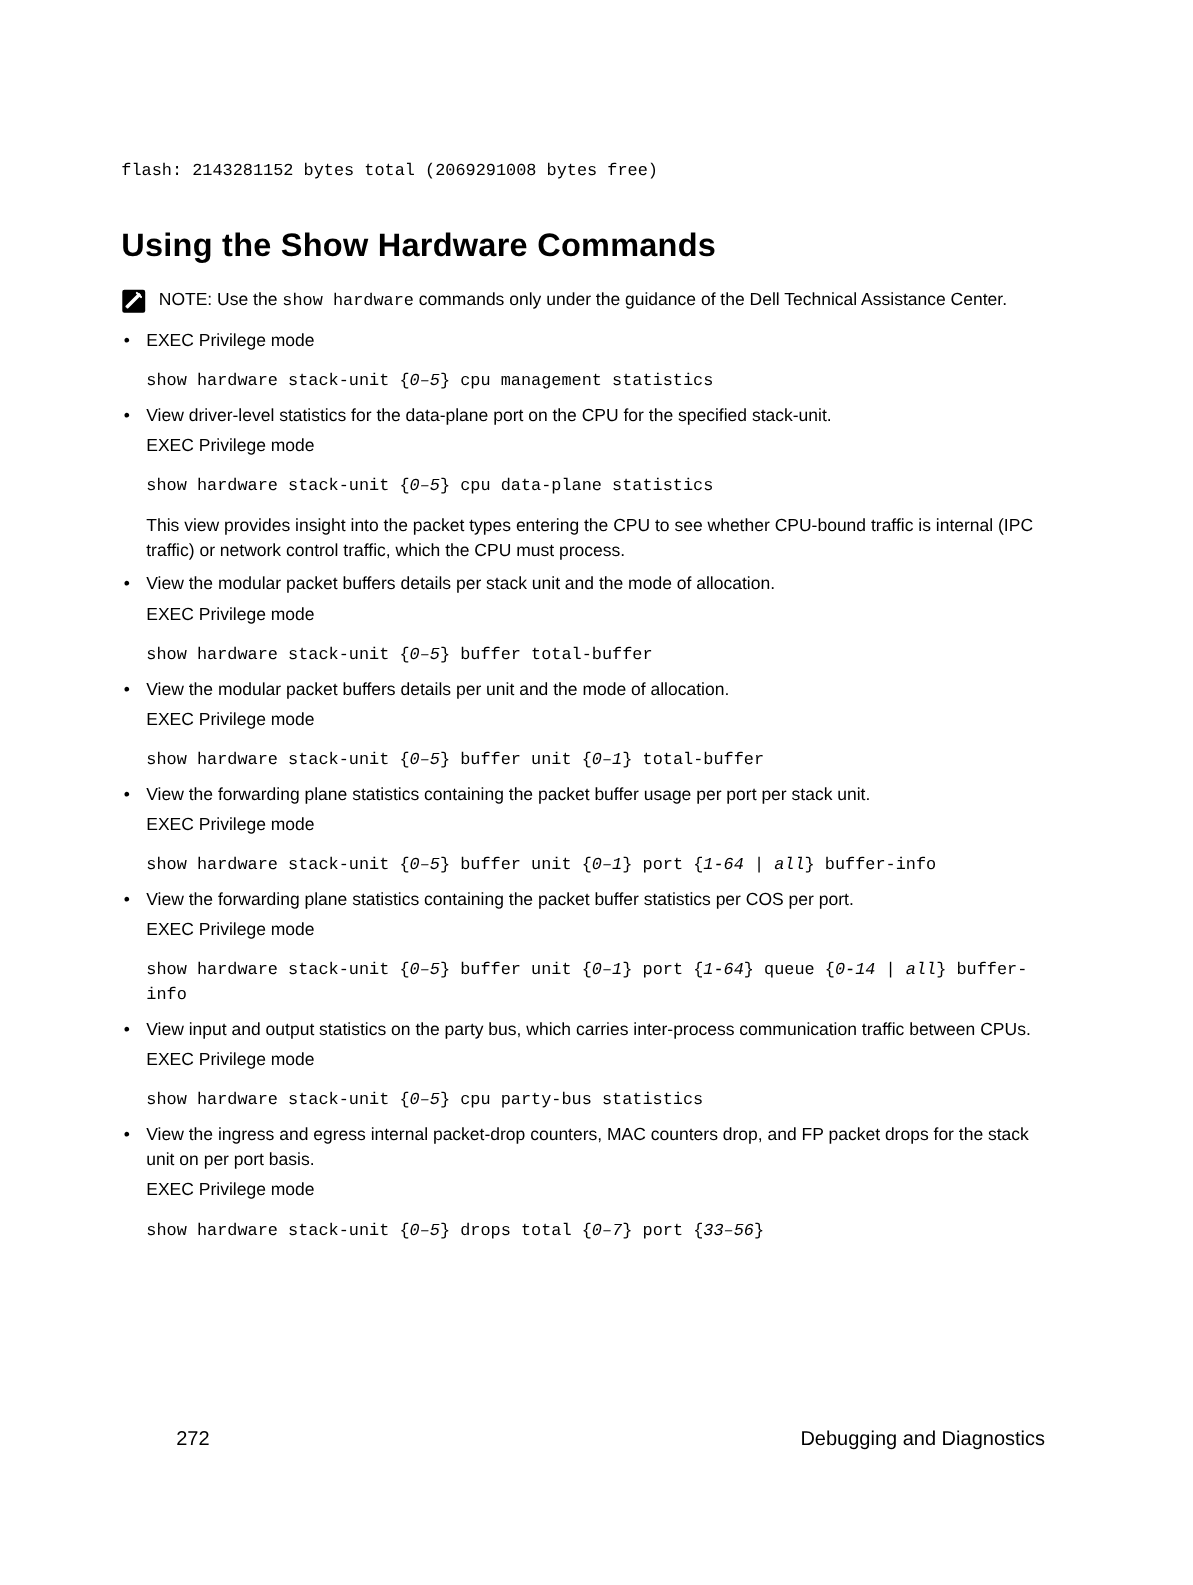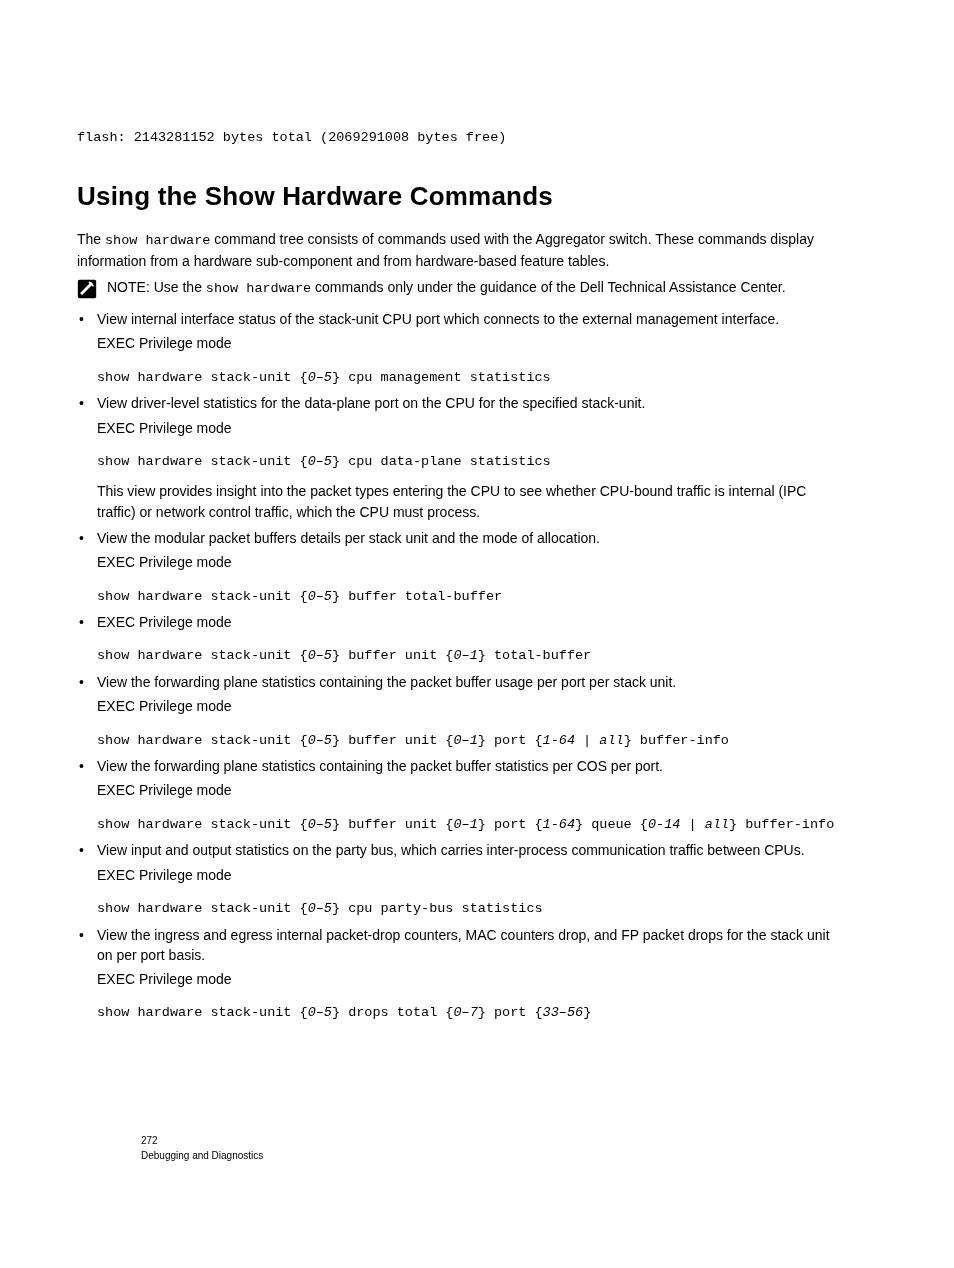--- a/index.html
+++ b/index.html
@@ -7,21 +7,21 @@
     font-family: "Segoe UI", "Helvetica Neue", Arial, sans-serif;
     background: #fff;
     width: 954px;
     height: 1268px;
     position: relative;
     color: #000;
     font-size: 14px;
     line-height: 1.45;
   }
   .page {
-    padding: 128px 118px 0 77px;
+    padding: 128px 118px 0 97px;
   }
   .mono {
     font-family: "Courier New", Courier, monospace;
     font-size: 13.5px;
   }
   .mono-block {
     font-family: "Courier New", Courier, monospace;
     font-size: 13.5px;
     margin: 14px 0 6px 0;
     white-space: pre-wrap;
@@ -72,68 +72,64 @@
   .desc { }
   .mode { margin-top: 4px; }
   .post { margin: 10px 0 6px 0; }
   .footer {
     position: absolute;
     left: 141px;
     right: 118px;
     bottom: 105px;
     display: flex;
     justify-content: space-between;
-    font-size: 10px;
-    flex-direction: column;
+    font-size: 16px;
   }
 </style>
 </head>
 <body>
 
 <div class="page">
 
   <div class="mono">flash: 2143281152 bytes total (2069291008 bytes free)</div>
 
   <h1 class="section-heading">Using the Show Hardware Commands</h1>
 
-  <p class="intro">
-    <span>The </span><span class="mono">show hardware</span><span> command tree consists of commands used with the Aggregator switch. These commands display information from a hardware sub-component and from hardware-based feature tables.</span>
-  </p>
 
   <div class="note-row">
     <span class="note-icon">
       <svg viewBox="0 0 24 24" width="20" height="20">
         <rect x="1" y="1" width="22" height="22" rx="2" fill="#000"></rect>
         <path d="M5 17 L17 5 M6 18 L18 6" stroke="#fff" stroke-width="2" stroke-linecap="round"></path>
         <path d="M15 4 L19 8" stroke="#fff" stroke-width="2" stroke-linecap="round"></path>
       </svg>
     </span>
     <div class="note-text">
       <span class="note-label">NOTE:</span><span> Use the </span><span class="mono">show hardware</span><span> commands only under the guidance of the Dell Technical Assistance Center.</span>
     </div>
   </div>
 
   <ul class="cmds" id="cmd-list">
       <li>
-        <div class="desc">View internal interface status of the stack-unit CPU port which connects to the external management interface.</div>
         <div class="mode">EXEC Privilege mode</div>
         <div class="mono-block"><span>show hardware stack-unit {</span><span class="italic">0–5</span><span>} cpu management statistics</span></div>
       </li>
       <li>
         <div class="desc">View driver-level statistics for the data-plane port on the CPU for the specified stack-unit.</div>
         <div class="mode">EXEC Privilege mode</div>
         <div class="mono-block"><span>show hardware stack-unit {</span><span class="italic">0–5</span><span>} cpu data-plane statistics</span></div>
         <div class="post">This view provides insight into the packet types entering the CPU to see whether CPU-bound traffic is internal (IPC traffic) or network control traffic, which the CPU must process.</div>
       </li>
       <li>
         <div class="desc">View the modular packet buffers details per stack unit and the mode of allocation.</div>
         <div class="mode">EXEC Privilege mode</div>
         <div class="mono-block"><span>show hardware stack-unit {</span><span class="italic">0–5</span><span>} buffer total-buffer</span></div>
       </li>
       <li>
+        <div class="desc">View the modular packet buffers details per unit and the mode of allocation.</div>
         <div class="mode">EXEC Privilege mode</div>
         <div class="mono-block"><span>show hardware stack-unit {</span><span class="italic">0–5</span><span>} buffer unit {</span><span class="italic">0–1</span><span>} total-buffer</span></div>
       </li>
       <li>
         <div class="desc">View the forwarding plane statistics containing the packet buffer usage per port per stack unit.</div>
         <div class="mode">EXEC Privilege mode</div>
         <div class="mono-block"><span>show hardware stack-unit {</span><span class="italic">0–5</span><span>} buffer unit {</span><span class="italic">0–1</span><span>} port {</span><span class="italic">1-64 | all</span><span>} buffer-info</span></div>
       </li>
       <li>
         <div class="desc">View the forwarding plane statistics containing the packet buffer statistics per COS per port.</div>

